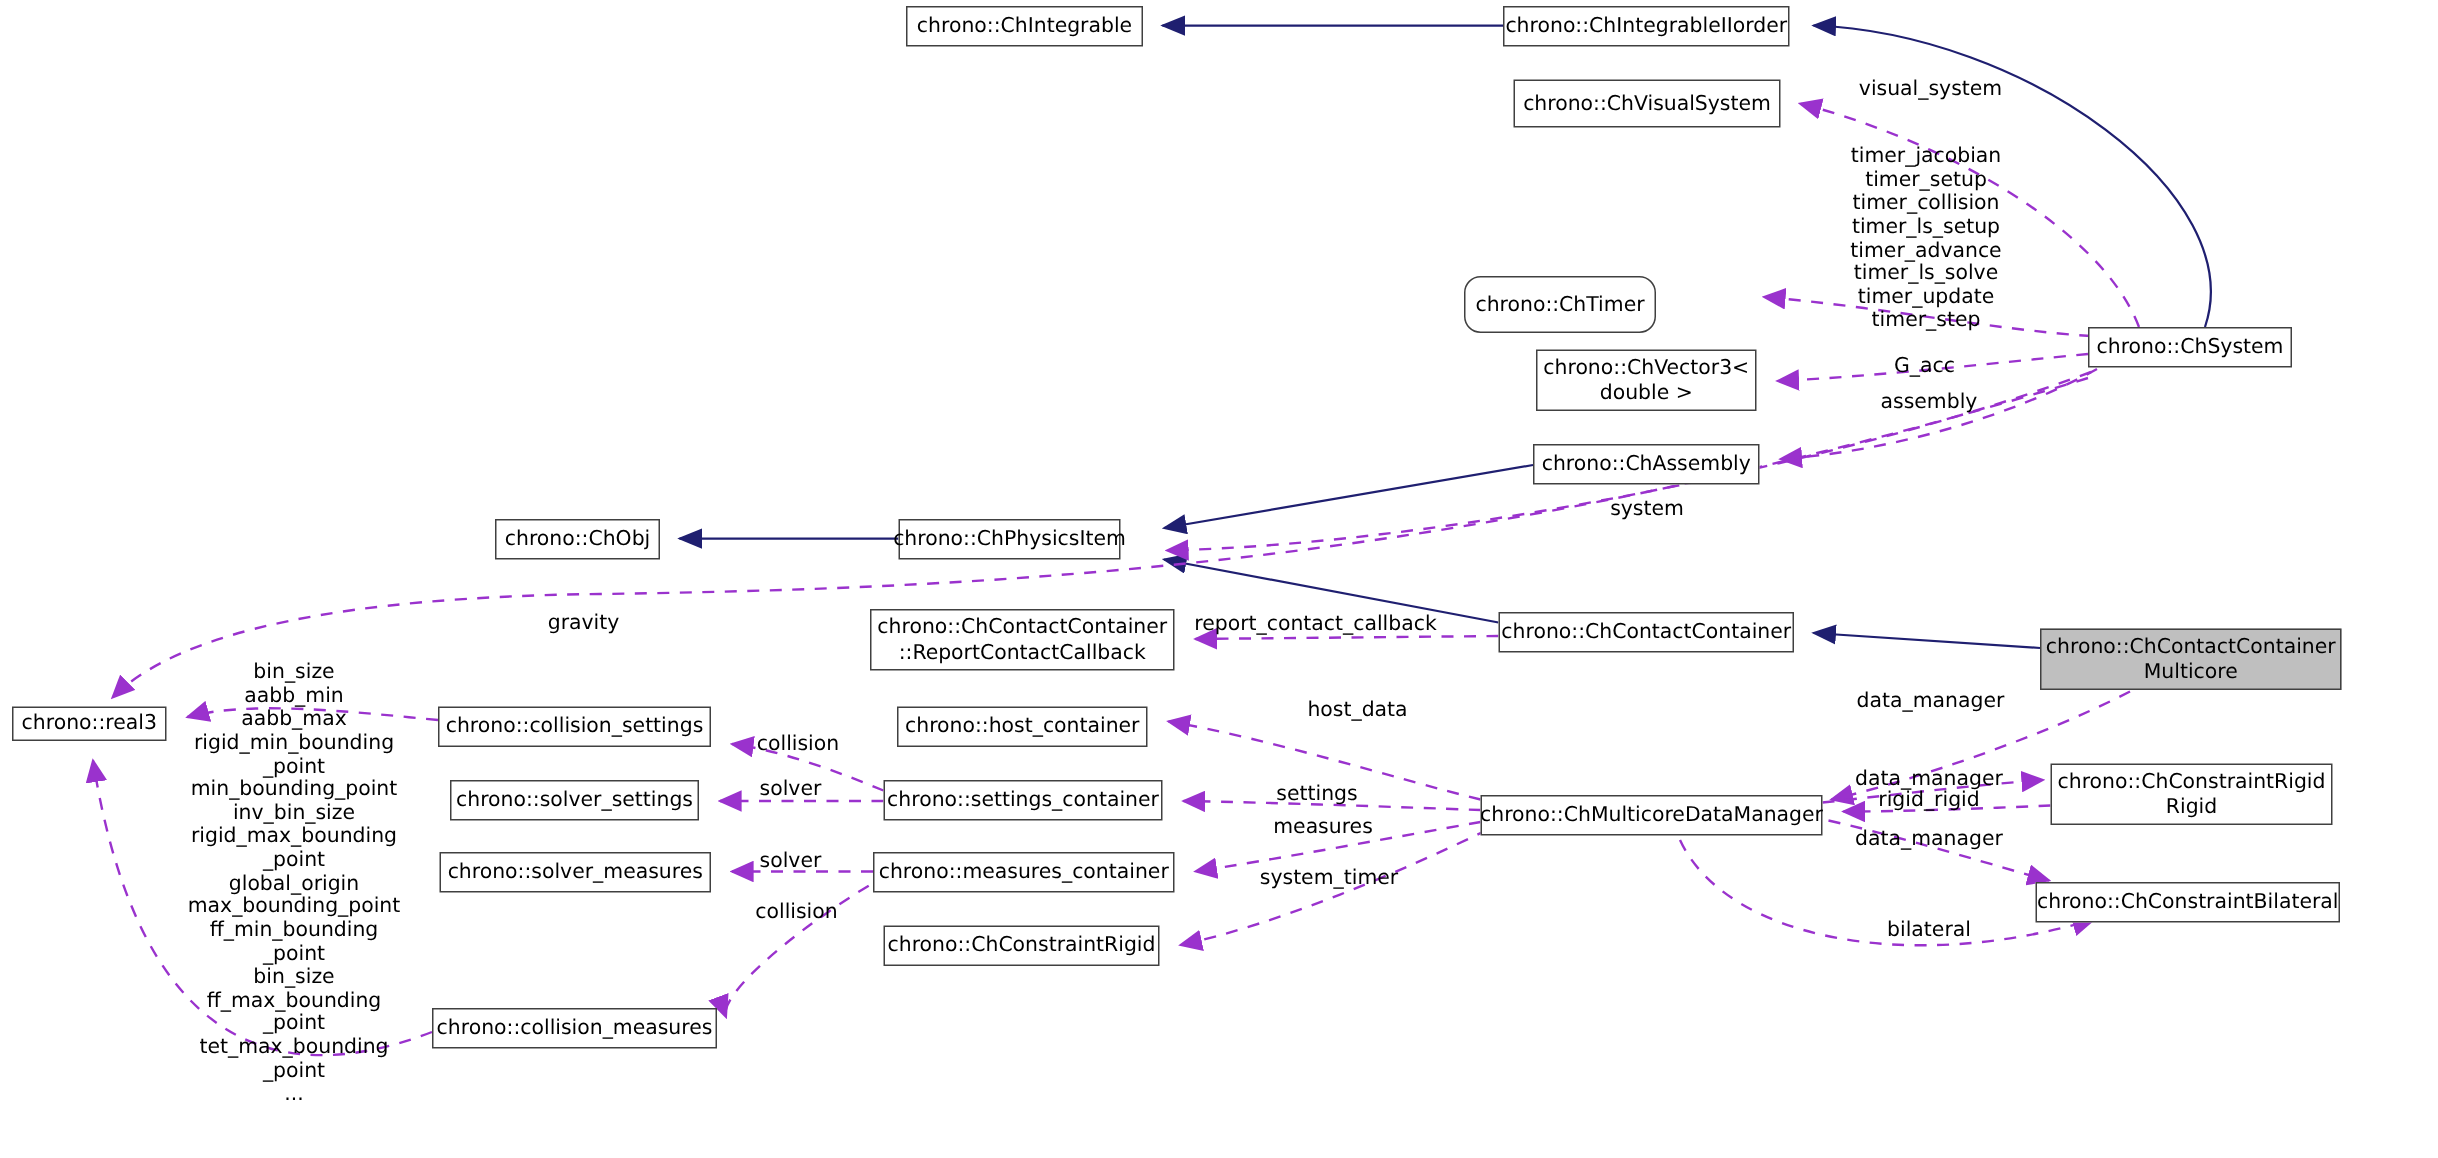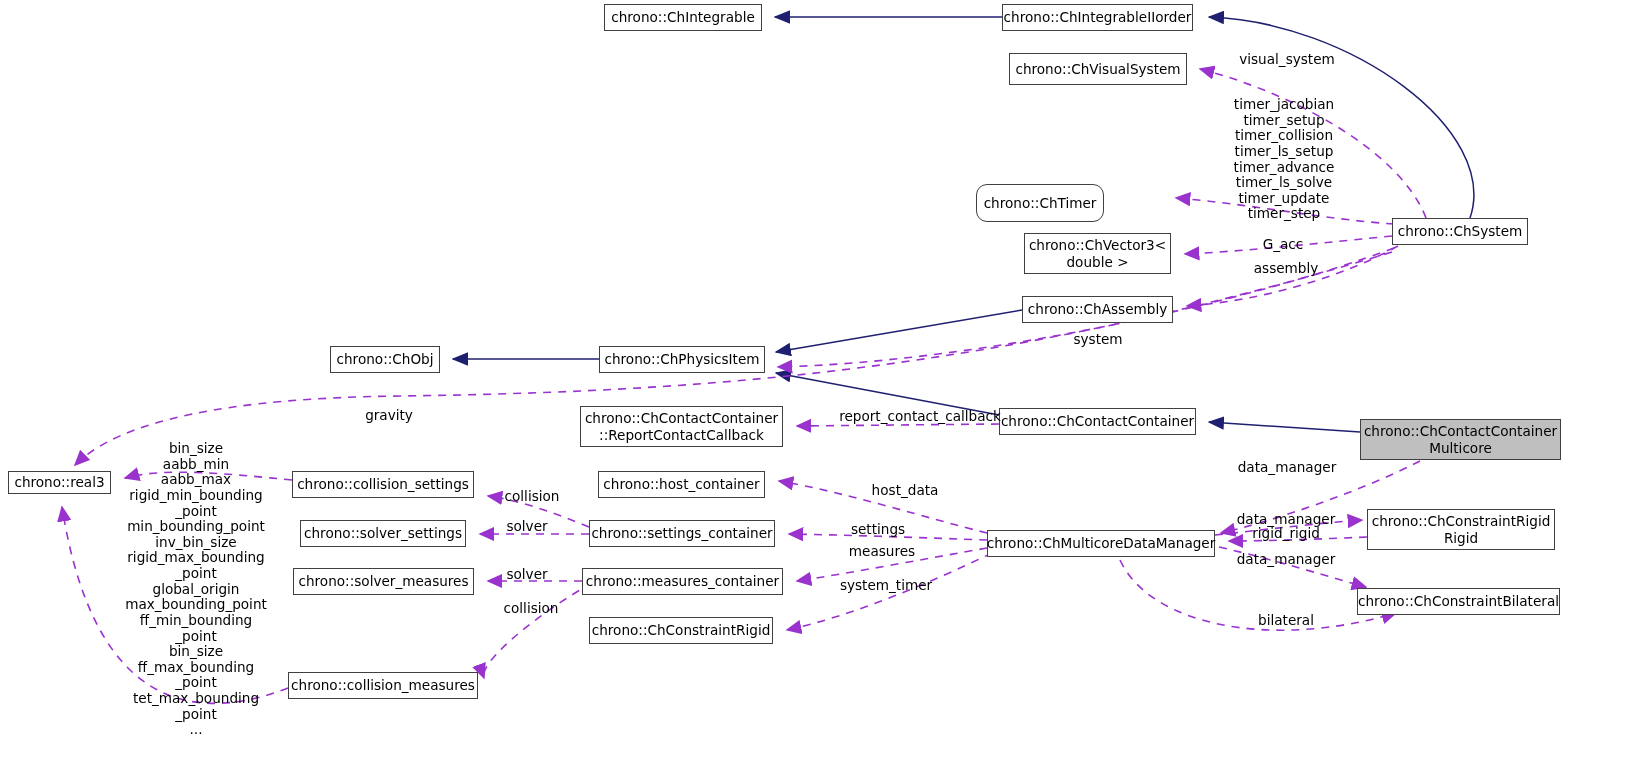--- a/index.html
+++ b/index.html
@@ -106,21 +106,21 @@
 
   <div class="node-box" style="left:604px; top:4px; width:158px; height:27px;">chrono::ChIntegrable</div>
   <div class="node-box" style="left:1002px; top:4px; width:191px; height:27px;">chrono::ChIntegrableIIorder</div>
   <div class="node-box" style="left:1009px; top:53px; width:178px; height:32px;">chrono::ChVisualSystem</div>
   <div class="node-box" style="left:976px; top:184px; width:128px; height:38px;border-radius:11px;">chrono::ChTimer</div>
   <div class="node-box" style="left:1024px; top:233px; width:147px; height:41px;">chrono::ChVector3&lt;
 double &gt;</div>
   <div class="node-box" style="left:1022px; top:296px; width:151px; height:27px;">chrono::ChAssembly</div>
   <div class="node-box" style="left:1392px; top:218px; width:136px; height:27px;">chrono::ChSystem</div>
   <div class="node-box" style="left:330px; top:346px; width:110px; height:27px;">chrono::ChObj</div>
-  <div class="node-box" style="left:599px; top:346px; width:166px; height:27px;">chrono::ChPhysicsItem</div>
+  <div class="node-box" style="left:599px; top:346px; width:148px; height:27px;">chrono::ChPhysicsItem</div>
   <div class="node-box" style="left:580px; top:406px; width:203px; height:41px;">chrono::ChContactContainer
 ::ReportContactCallback</div>
   <div class="node-box" style="left:999px; top:408px; width:197px; height:27px;">chrono::ChContactContainer</div>
   <div class="node-box highlight" style="left:1360px; top:419px; width:201px; height:41px;">chrono::ChContactContainer
 Multicore</div>
   <div class="node-box" style="left:8px; top:471px; width:103px; height:23px;">chrono::real3</div>
   <div class="node-box" style="left:292px; top:471px; width:182px; height:27px;">chrono::collision_settings</div>
   <div class="node-box" style="left:598px; top:471px; width:167px; height:27px;">chrono::host_container</div>
   <div class="node-box" style="left:300px; top:520px; width:166px; height:27px;">chrono::solver_settings</div>
   <div class="node-box" style="left:589px; top:520px; width:186px; height:27px;">chrono::settings_container</div>
@@ -139,21 +139,21 @@
 timer_collision
 timer_ls_setup
 timer_advance
 timer_ls_solve
 timer_update
 timer_step</div>
   <div class="edge-label" style="left:1283px; top:237px;">G_acc</div>
   <div class="edge-label" style="left:1286px; top:261px;">assembly</div>
   <div class="edge-label" style="left:1098px; top:332px;">system</div>
   <div class="edge-label" style="left:389px; top:408px;">gravity</div>
-  <div class="edge-label" style="left:877px; top:409px;margin-left:43px;">report_contact_callback</div>
+  <div class="edge-label" style="left:877px; top:409px;">report_contact_callback</div>
   <div class="edge-label" style="left:1287px; top:460px;">data_manager</div>
   <div class="edge-label" style="left:196px; top:441px;">bin_size
 aabb_min
 aabb_max
 rigid_min_bounding
 _point
 min_bounding_point
 inv_bin_size
 rigid_max_bounding
 _point
@@ -161,21 +161,21 @@
 max_bounding_point
 ff_min_bounding
 _point
 bin_size
 ff_max_bounding
 _point
 tet_max_bounding
 _point
 ...</div>
   <div class="edge-label" style="left:532px; top:489px;">collision</div>
-  <div class="edge-label" style="left:881px; top:483px;padding-left:48px;">host_data</div>
+  <div class="edge-label" style="left:881px; top:466px;padding-left:48px;">host_data</div>
   <div class="edge-label" style="left:527px; top:519px;">solver</div>
   <div class="edge-label" style="left:878px; top:522px;">settings</div>
   <div class="edge-label" style="left:1286px; top:512px;">data_manager</div>
   <div class="edge-label" style="left:1286px; top:526px;">rigid_rigid</div>
   <div class="edge-label" style="left:882px; top:544px;">measures</div>
   <div class="edge-label" style="left:1286px; top:552px;">data_manager</div>
   <div class="edge-label" style="left:527px; top:567px;">solver</div>
   <div class="edge-label" style="left:886px; top:578px;">system_timer</div>
   <div class="edge-label" style="left:531px; top:601px;">collision</div>
   <div class="edge-label" style="left:1286px; top:613px;">bilateral</div>

